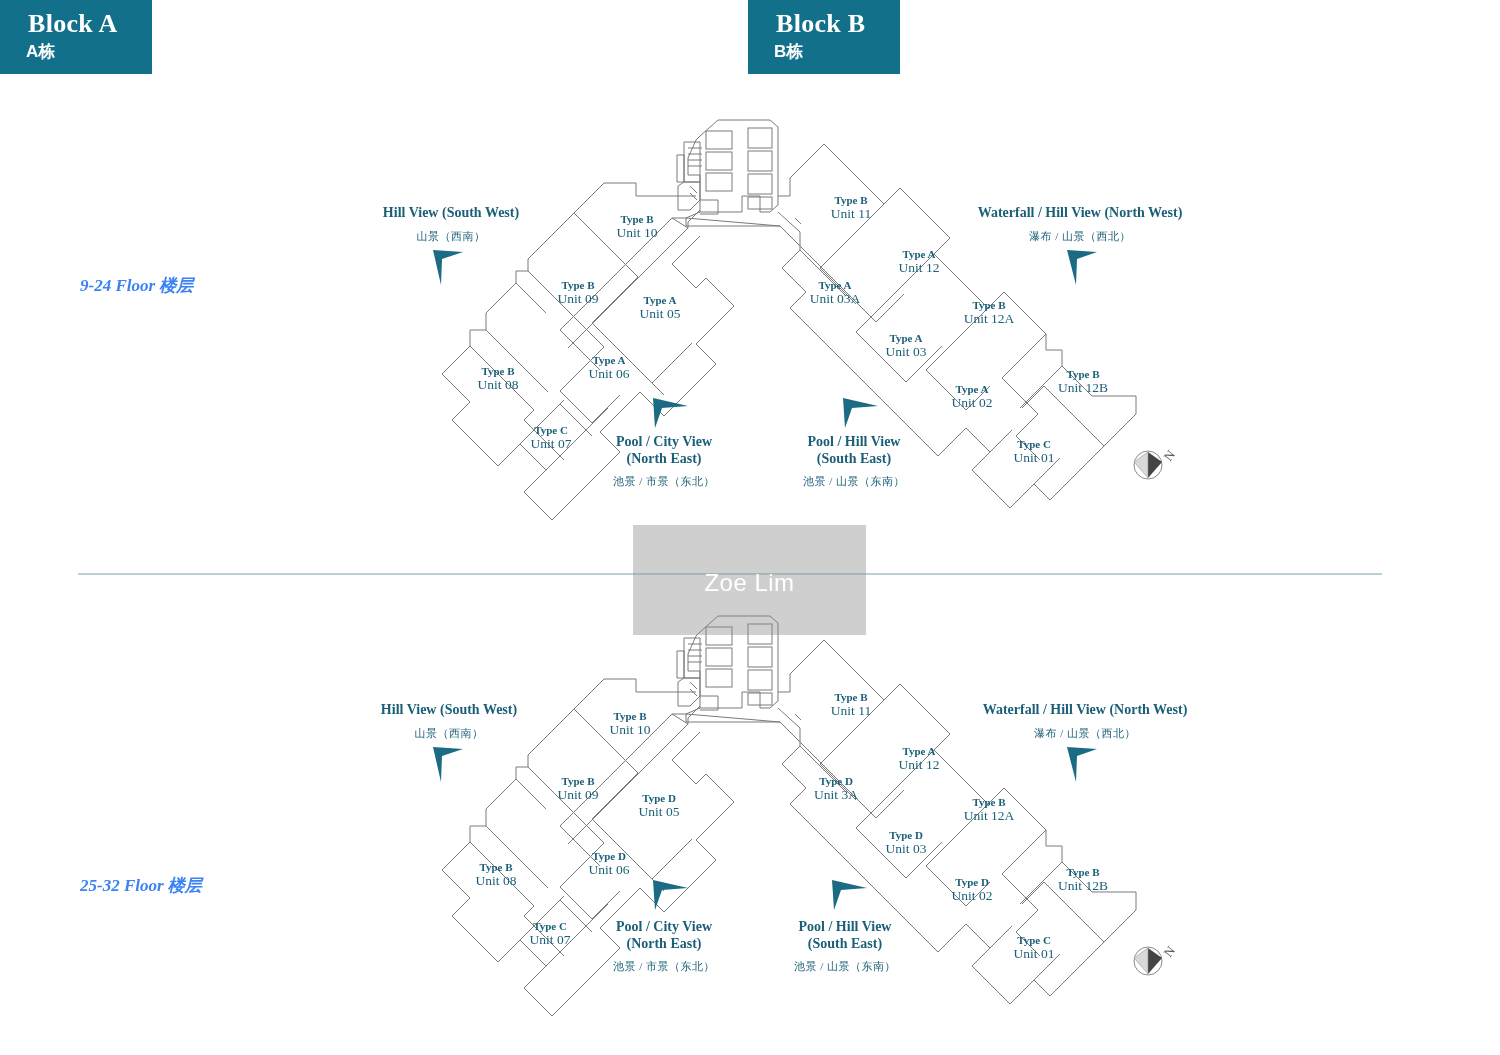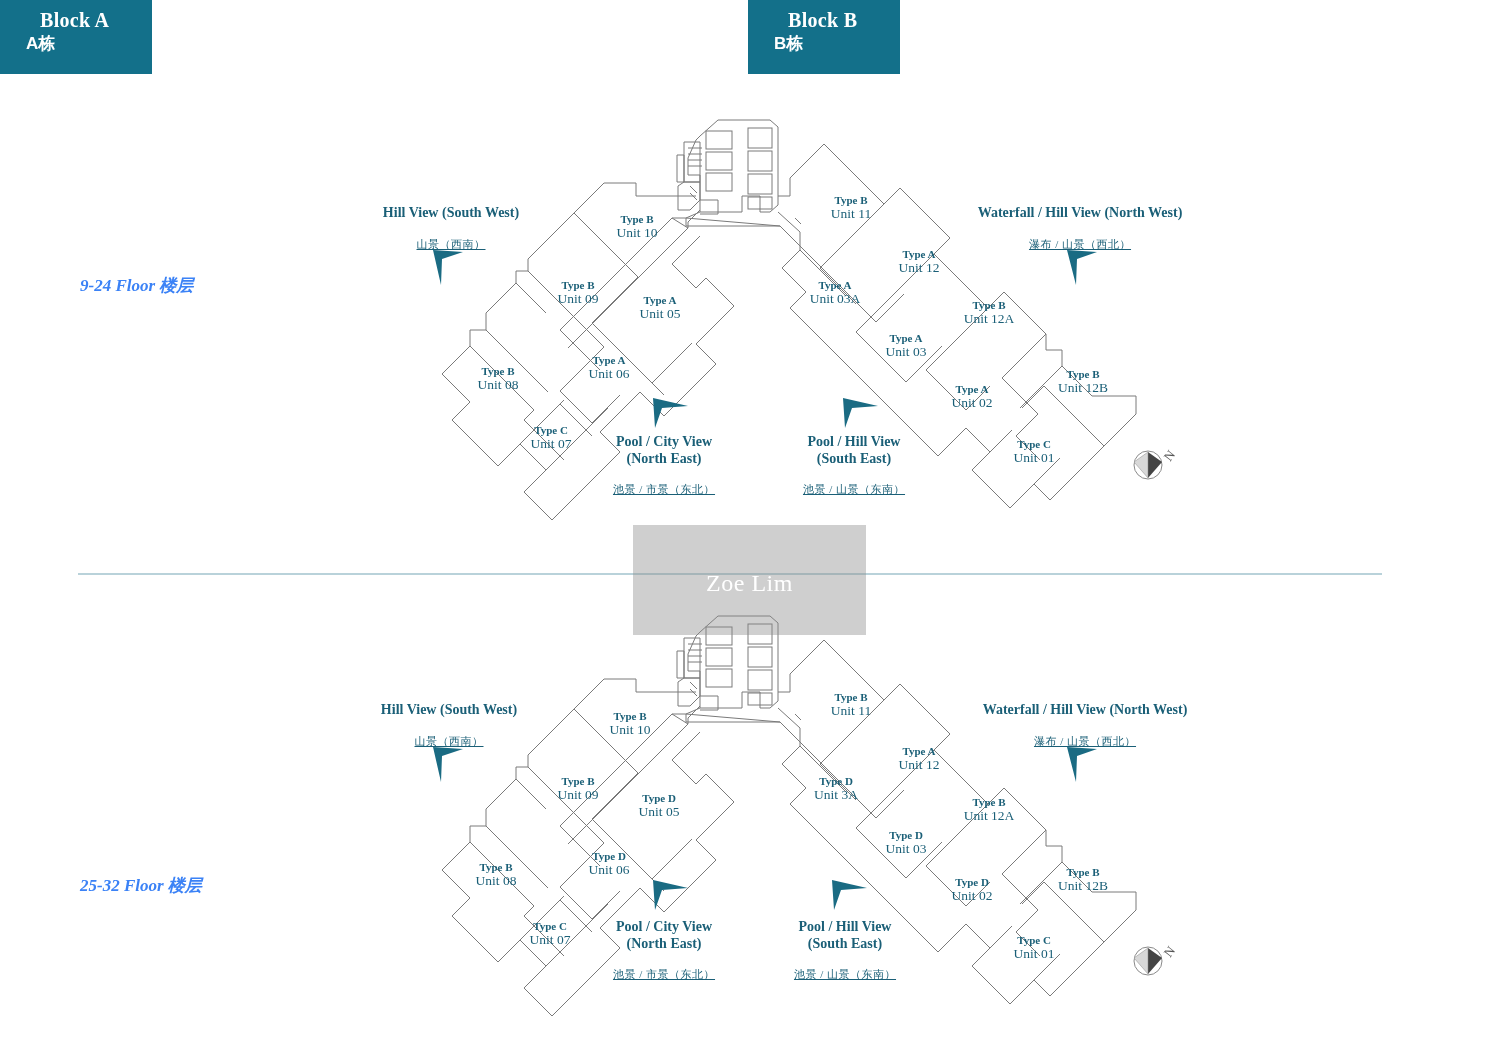--- a/index.html
+++ b/index.html
@@ -19,25 +19,24 @@
   .block-tab {
     position: absolute;
     background: #13708a;
     color: #ffffff;
     padding: 8px 0 10px 0;
     box-sizing: border-box;
   }
   .block-tab .bt-en {
     font-family: "Liberation Serif", serif;
     font-weight: bold;
-    font-size: 20px;
+    font-size: 26px;
     letter-spacing: 0.3px;
     line-height: 1.25;
     padding-left: 28px;
-    margin-left: 12px;
   }
   .block-tab .bt-cn {
     font-family: Liberation Sans, sans-serif;
     font-weight: bold;
     font-size: 17px;
     line-height: 1.3;
     padding-left: 26px;
   }
   #block-a-tab { left: 0px;   top: 0px; width: 152px; height: 74px; }
   #block-b-tab { left: 748px; top: 0px; width: 152px; height: 74px; }
@@ -105,23 +104,22 @@
     line-height: 1.18;
   }
   .view-label .vl-en {
     font-weight: bold;
     font-size: 14px;
     display: block;
   }
   .view-label .vl-cn {
     font-size: 11px;
     display: block;
-    margin-top: 16px;
+    margin-top: 8px;
     letter-spacing: 0.5px;
-    text-decoration: underline;
   }
 
   
   #watermark {
     position: absolute;
     left: 633px;
     top: 525px;
     width: 233px;
     height: 110px;
     background: rgba(140, 140, 140, 0.42);
@@ -137,21 +135,21 @@
   }
   #watermark .wm-text {
     color: #ffffff;
     font-family: "Liberation Sans", sans-serif;
     font-size: 30px;
     letter-spacing: 2px;
     font-weight: 400;
   }
   #watermark .wm-sub {
     color: #ffffff;
-    font-family: Liberation Serif, serif;
+    font-family: Liberation Sans, sans-serif;
     font-size: 24px;
     margin-top: 6px;
     letter-spacing: 0.5px;
   }
 </style>
 </head>
 <body>
 
 <div class="block-tab" id="block-a-tab">
   <div class="bt-en">Block A</div>

